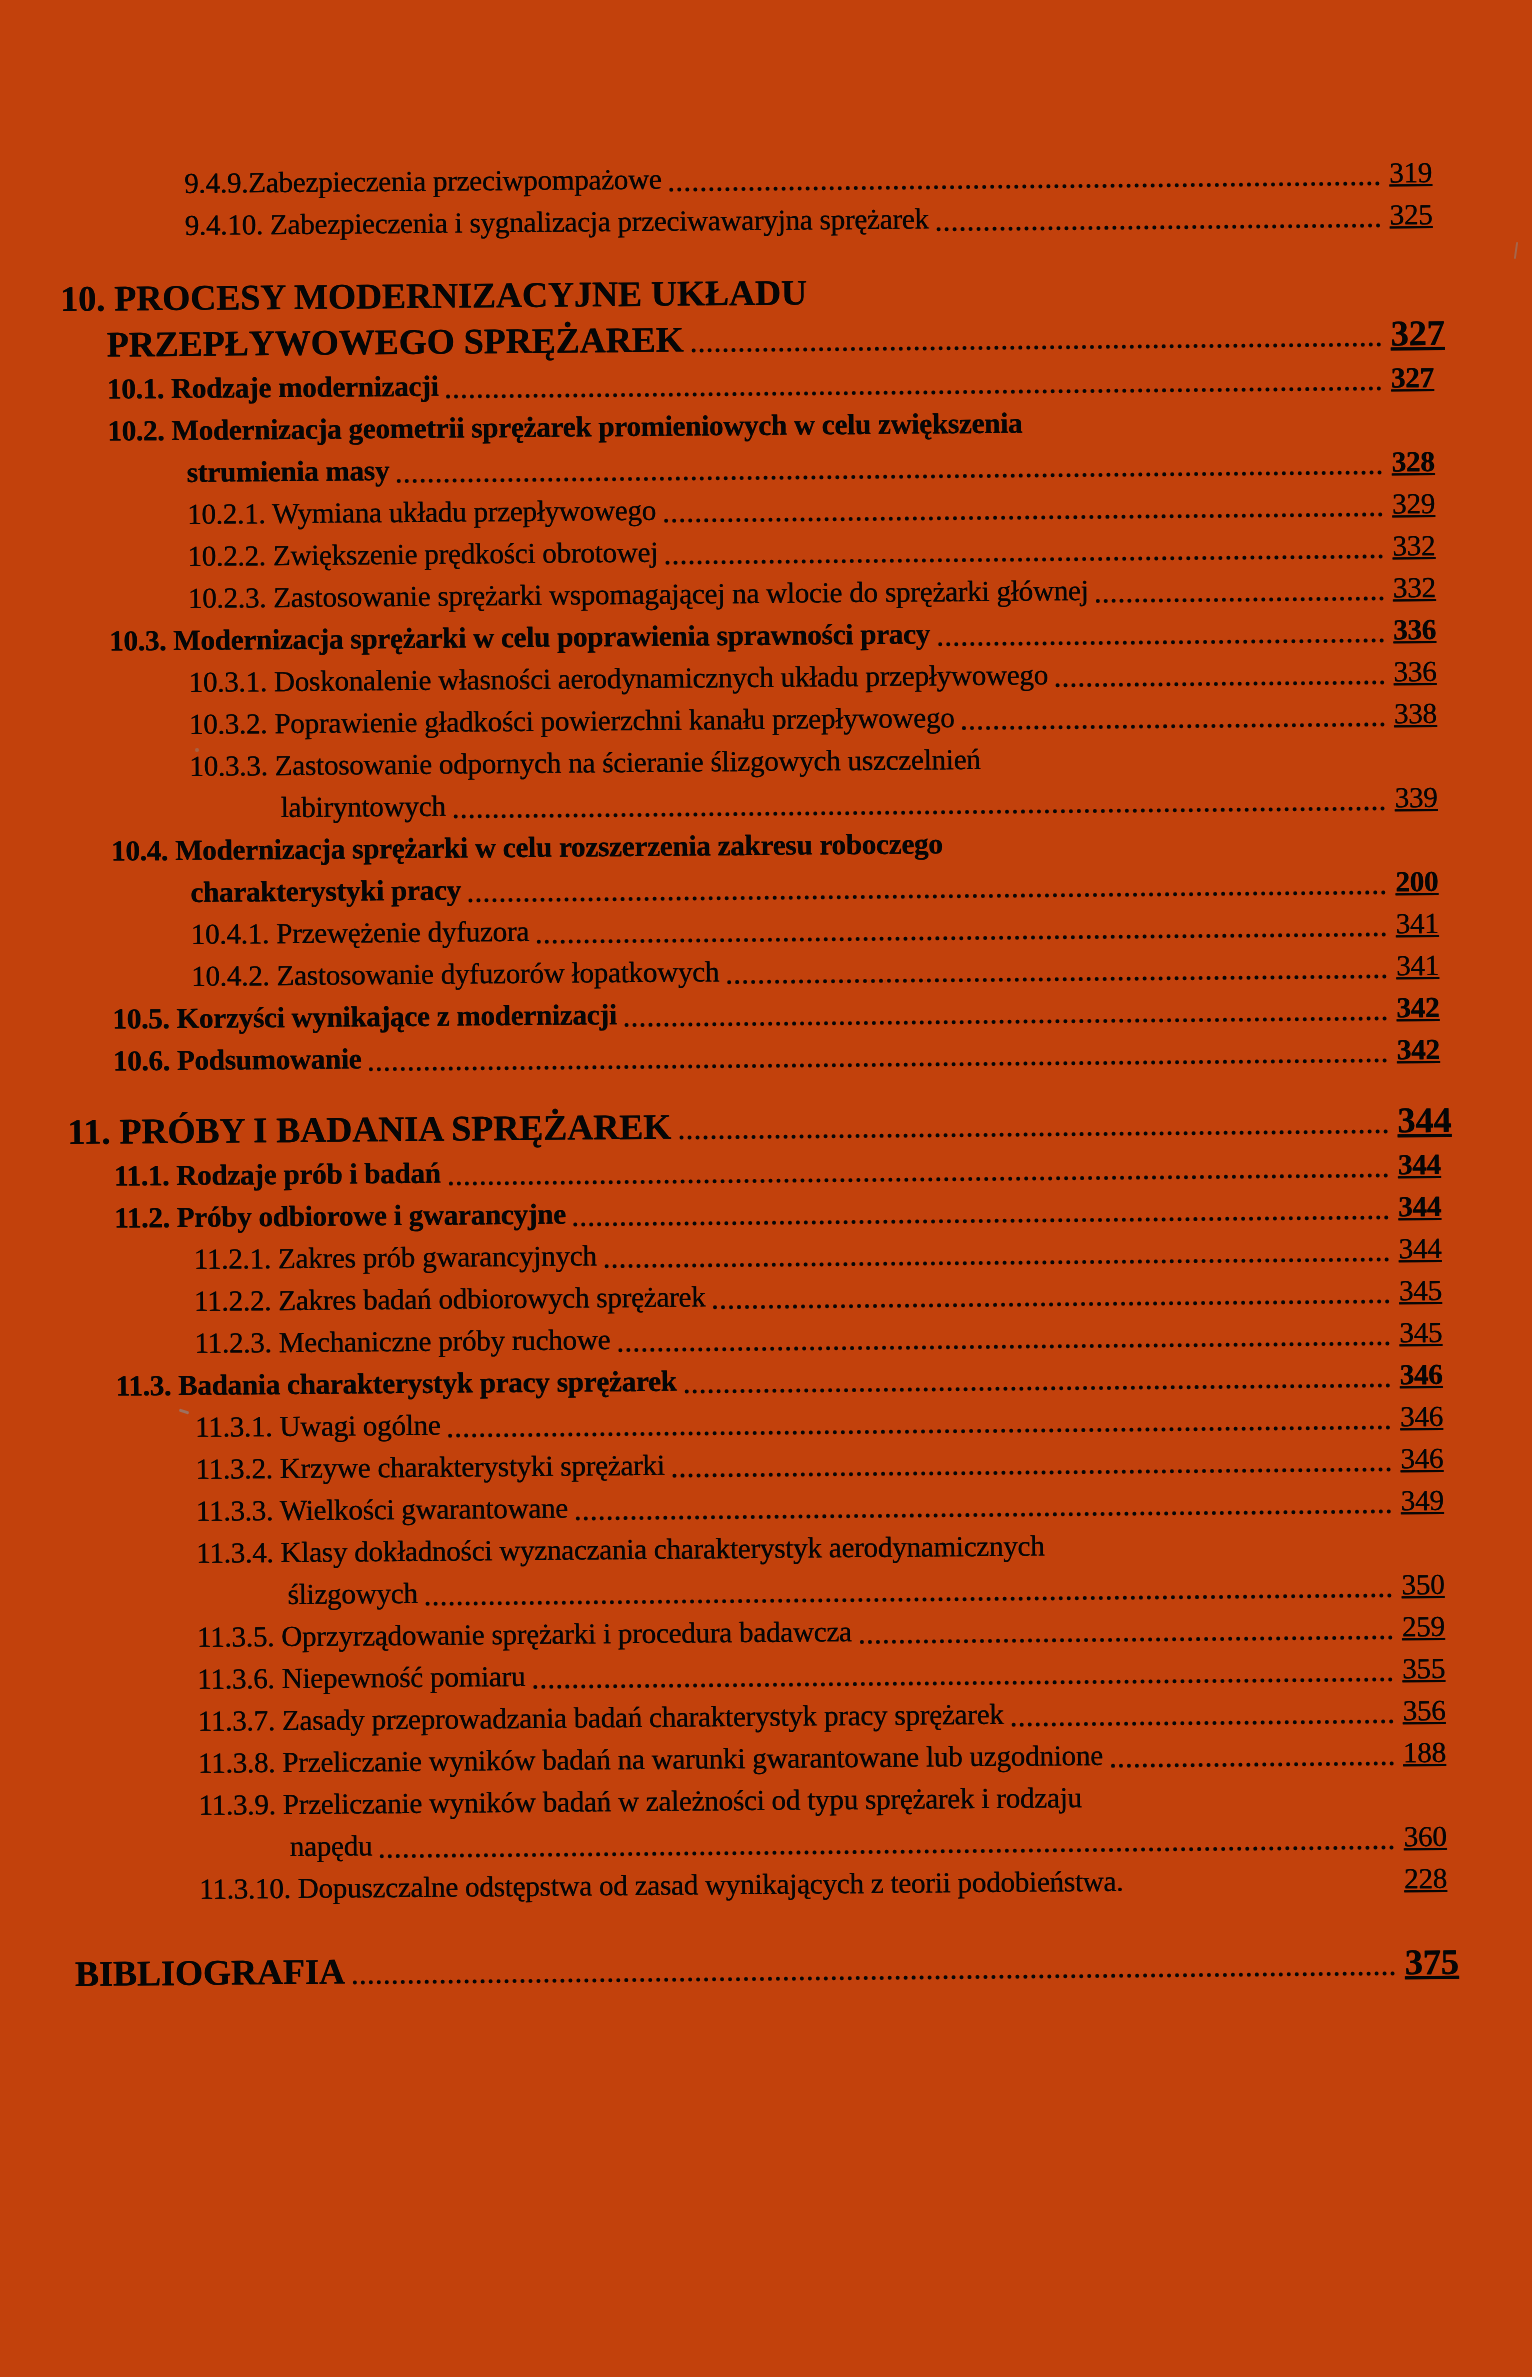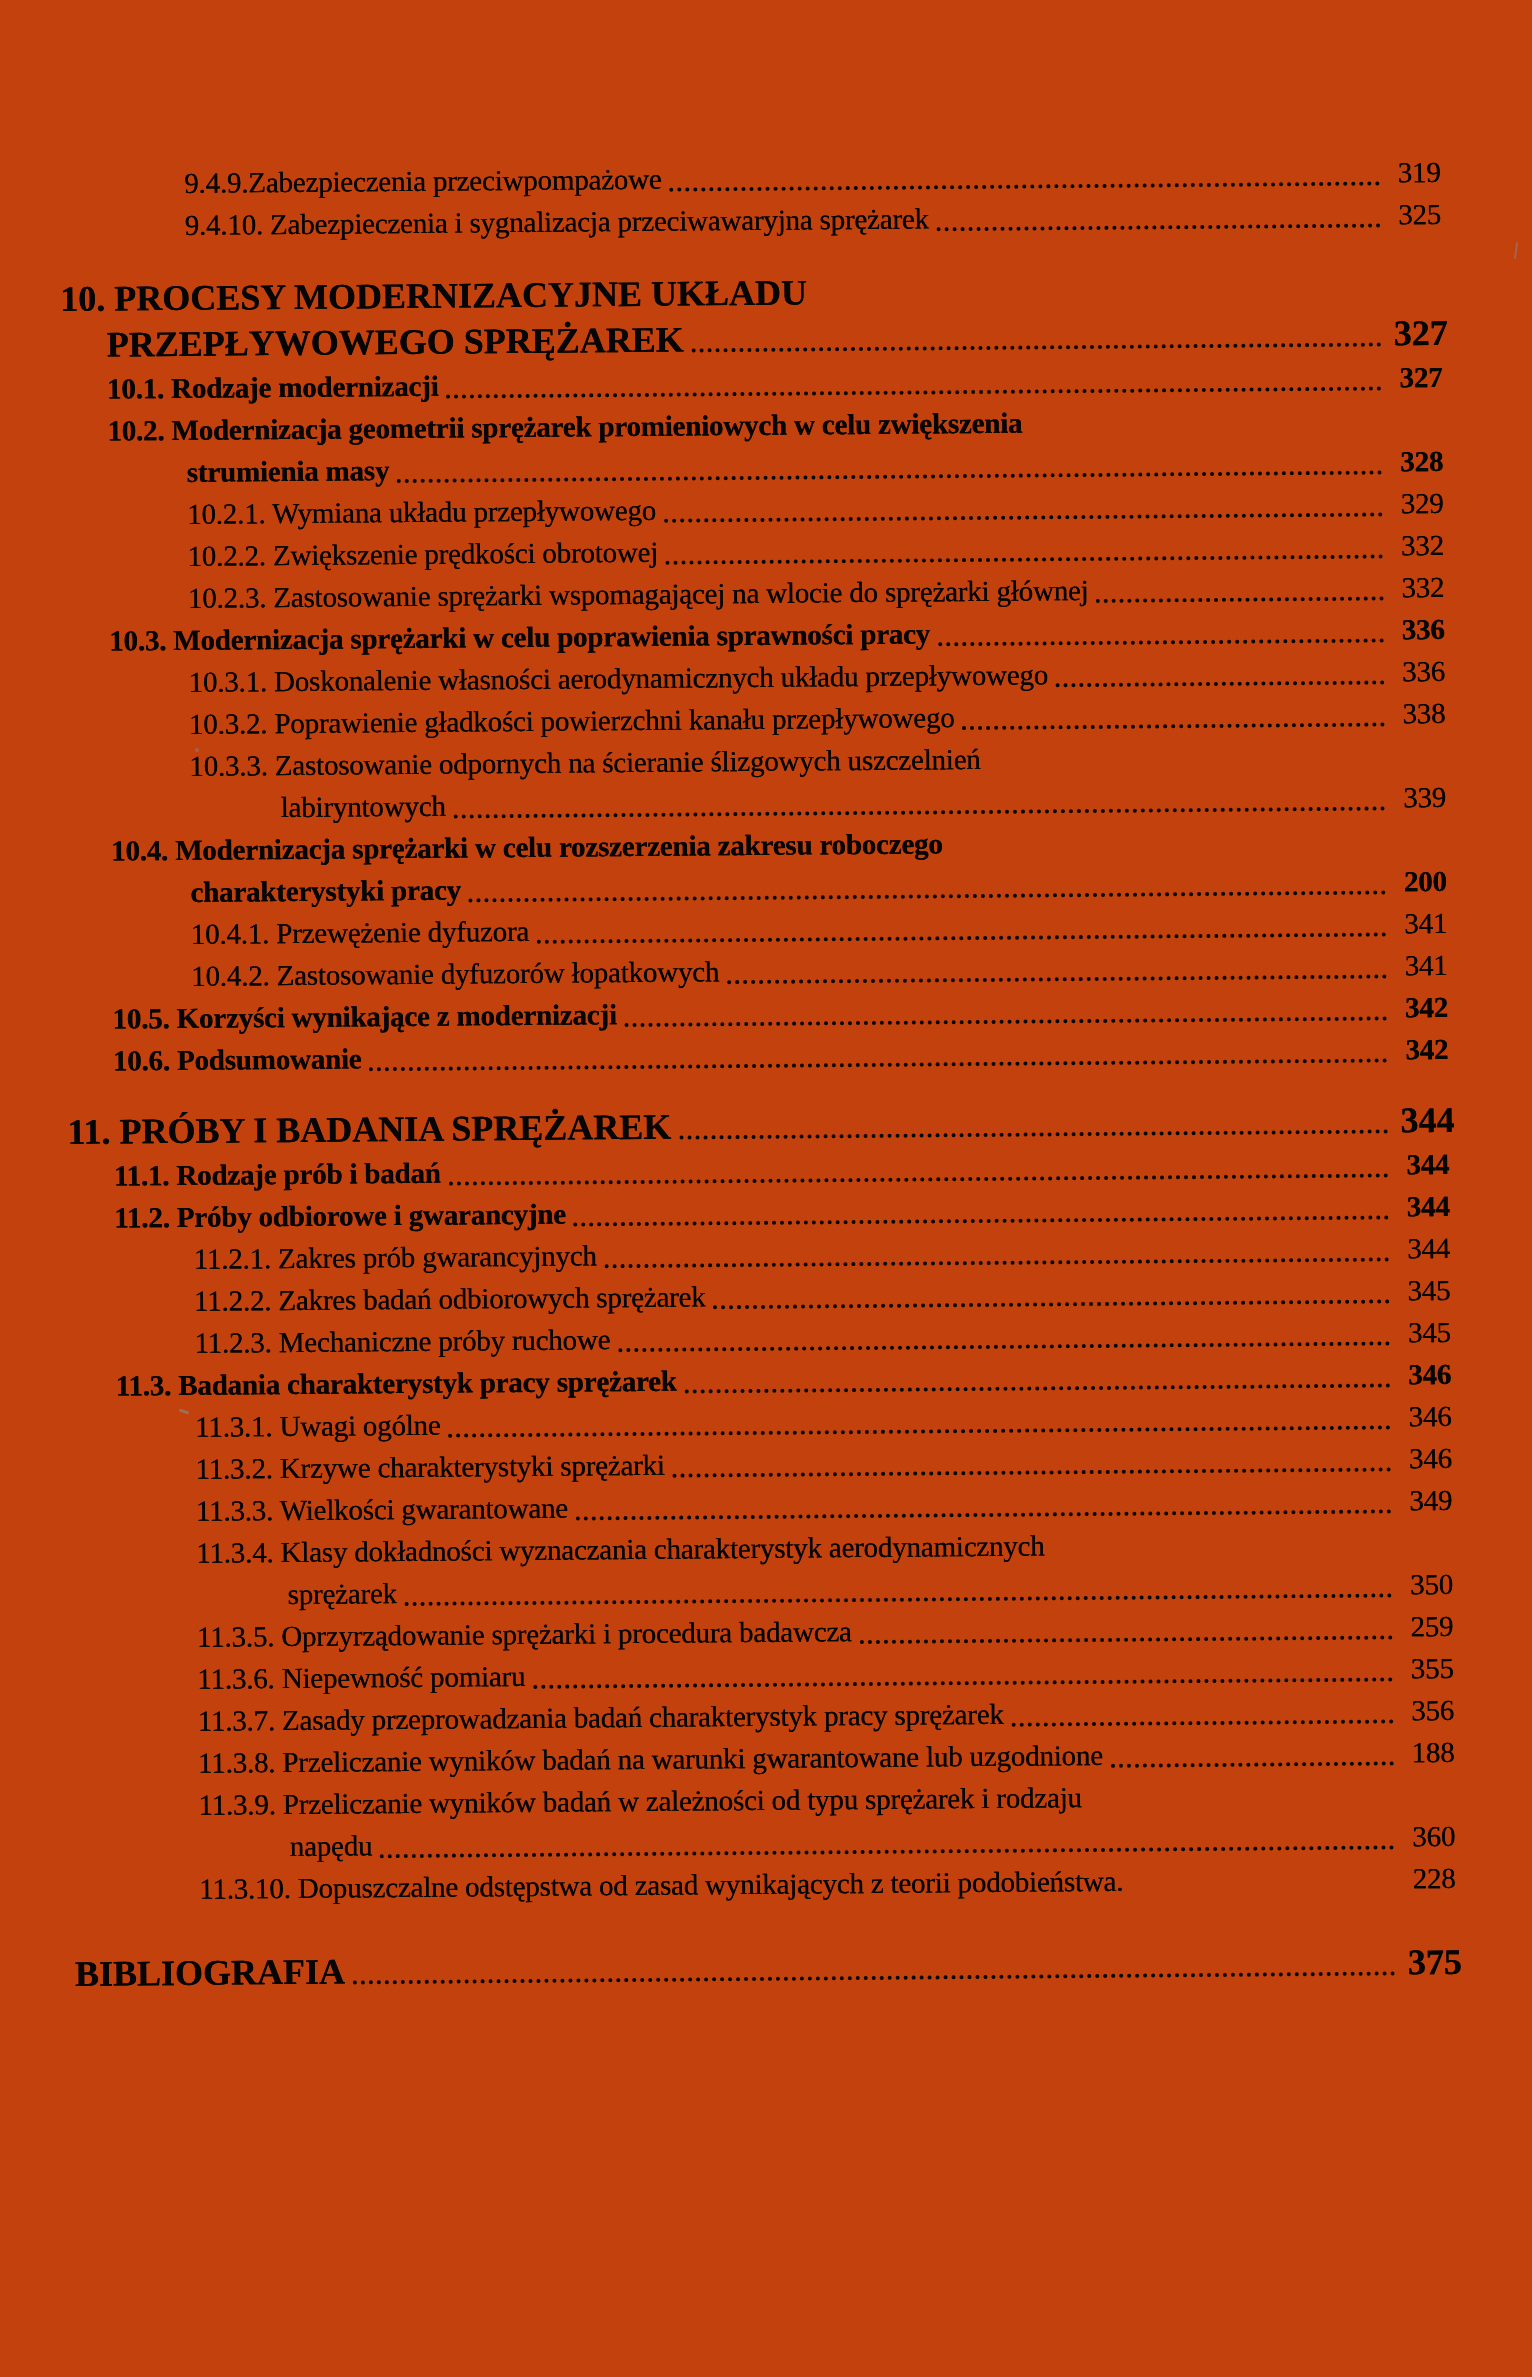--- a/index.html
+++ b/index.html
@@ -49,21 +49,22 @@
     min-width: 9px;
     align-self: flex-end;
     border-bottom: 4.6px dotted #060606;
     margin: 0 9px 8.5px 7.8px;
   }
   .large .leader { margin-bottom: 9.8px; }
   .pg {
     flex: 0 0 auto;
     margin-left: auto;
     min-width: 60px;
-    text-align: center;
+    text-align: left;
+    text-decoration: underline;
   }
   .speck {
     position: absolute;
     background: #8a8a8a;
     border-radius: 1.3px;
   }
   .speck.s1 { left: 179px;  top: 1410px; width: 9.8px; height: 3.3px; opacity: .65; transform: rotate(18deg); }
   .speck.s2 { left: 1515px; top: 242px;  width: 2px;  height: 17px; opacity: .5; transform: rotate(8deg); }
   .speck.s3 { left: 195px;  top: 748px; width: 3.9px;  height: 3.9px;  opacity: .45; border-radius: 50%; }
 </style>
@@ -216,21 +217,21 @@
       </div>
       <div class="toc-row lvl2">
         <span class="txt">11.3.3. Wielkości gwarantowane</span>
         <span class="leader"></span>
         <span class="pg">349</span>
       </div>
       <div class="toc-row lvl2">
         <span class="txt">11.3.4. Klasy dokładności wyznaczania charakterystyk aerodynamicznych</span>
       </div>
       <div class="toc-row lvl3">
-        <span class="txt">sprężarek</span>
+        <span class="txt">ślizgowych</span>
         <span class="leader"></span>
         <span class="pg">350</span>
       </div>
       <div class="toc-row lvl2">
         <span class="txt">11.3.5. Oprzyrządowanie sprężarki i procedura badawcza</span>
         <span class="leader"></span>
         <span class="pg">259</span>
       </div>
       <div class="toc-row lvl2">
         <span class="txt">11.3.6. Niepewność pomiaru</span>

